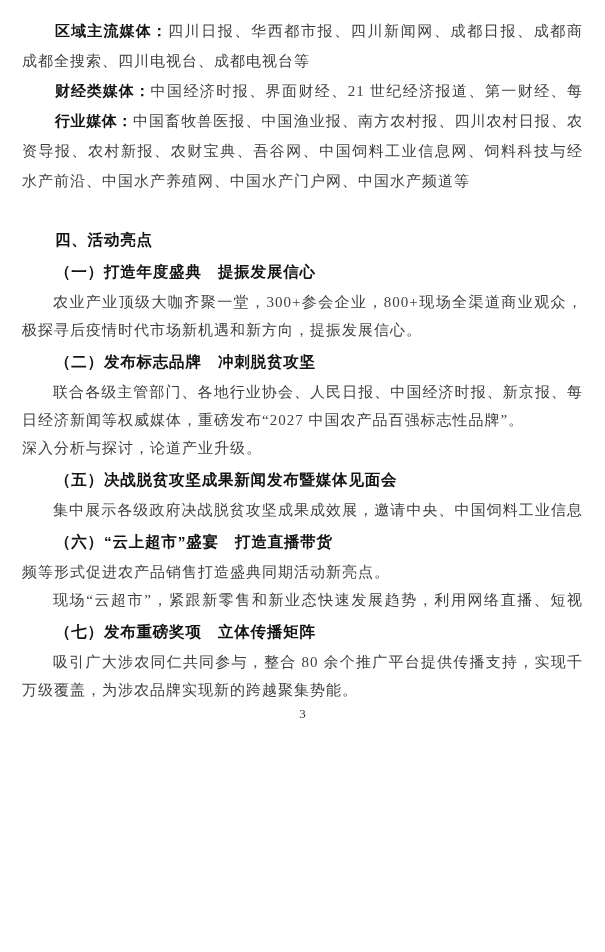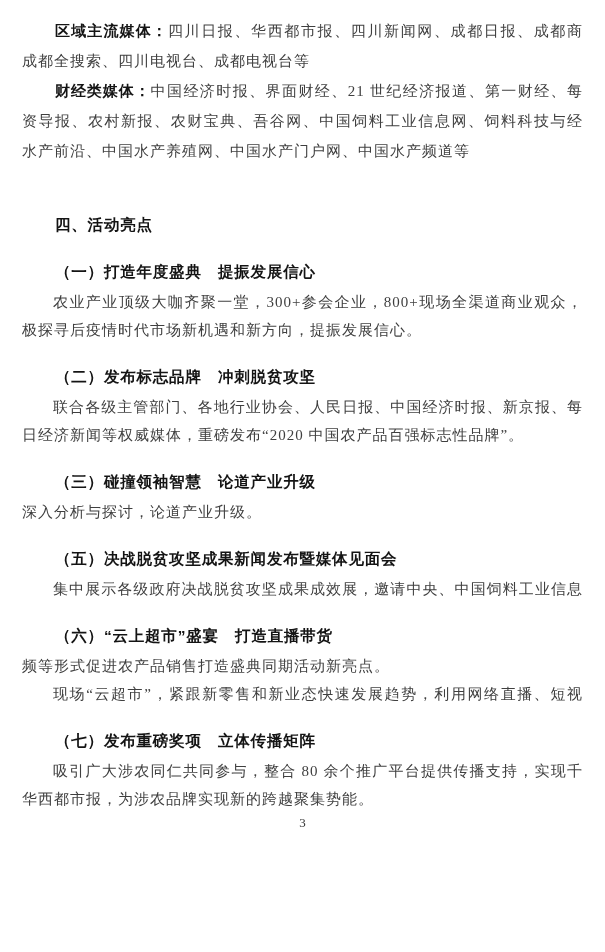--- a/index.html
+++ b/index.html
@@ -44,21 +44,21 @@
   .gap { height: 26px; }
   
   .sec, .hl {
     font-family: "Liberation Sans", "DejaVu Sans", sans-serif;
     font-weight: bold;
     color: #141414;
     font-size: 15.5px;
     letter-spacing: 0.8px;
     line-height: 28px;
     height: 28px;
-    margin: 19px 0 2px 0;
+    margin: 4px 0 2px 0;
     padding-left: 33px;
     overflow: hidden;
     white-space: nowrap;
   }
   .pageno {
     margin-top: 2px;
     text-align: center;
     font-size: 13px;
     letter-spacing: 0;
     color: #333333;
@@ -68,48 +68,48 @@
 <body>
 
 <div class="page">
 
   <section>
     <div class="bline m30 fill ind"><b class="lbl">区域主流媒体：</b><span>四川日报、华西都市报、四川新闻网、成都日报、成都商报、</span></div>
     <div class="bline m30">成都全搜索、四川电视台、成都电视台等</div>
 
     <div class="bline m30 fill ind"><b class="lbl">财经类媒体：</b><span>中国经济时报、界面财经、21 世纪经济报道、第一财经、每日</span></div>
 
+    <div class="bline m30 fill ind"><b class="lbl">行业媒体：</b><span>中国畜牧兽医报、中国渔业报、南方农村报、四川农村日报、农</span></div>
     <div class="bline m30 fill">资导报、农村新报、农财宝典、吾谷网、中国饲料工业信息网、饲料科技与经济、</div>
     <div class="bline m30">水产前沿、中国水产养殖网、中国水产门户网、中国水产频道等</div>
   </section>
 
   <div class="gap"></div>
 
   <section>
     <div class="sec">四、活动亮点</div>
 
     <div class="hl">（一）打造年度盛典　提振发展信心</div>
     <div class="bline fill ind2">农业产业顶级大咖齐聚一堂，300+参会企业，800+现场全渠道商业观众，积</div>
     <div class="bline">极探寻后疫情时代市场新机遇和新方向，提振发展信心。</div>
 
     <div class="hl">（二）发布标志品牌　冲刺脱贫攻坚</div>
     <div class="bline fill ind2">联合各级主管部门、各地行业协会、人民日报、中国经济时报、新京报、每</div>
-    <div class="bline">日经济新闻等权威媒体，重磅发布“2020 中国农产品百强标志性品牌”。</div>
+    <div class="bline">日经济新闻等权威媒体，重磅发布“2027 中国农产品百强标志性品牌”。</div>
 
-    <div class="hl">（三）碰撞领袖智慧　论道产业升级</div>
     <div class="bline">深入分析与探讨，论道产业升级。</div>
 
 
     <div class="hl">（五）决战脱贫攻坚成果新闻发布暨媒体见面会</div>
     <div class="bline fill ind2">集中展示各级政府决战脱贫攻坚成果成效展，邀请中央、中国饲料工业信息网</div>
 
     <div class="hl">（六）“云上超市”盛宴　打造直播带货</div>
     <div class="bline">频等形式促进农产品销售打造盛典同期活动新亮点。</div>
     <div class="bline fill ind2">现场“云超市”，紧跟新零售和新业态快速发展趋势，利用网络直播、短视</div>
 
     <div class="hl">（七）发布重磅奖项　立体传播矩阵</div>
     <div class="bline fill ind2">吸引广大涉农同仁共同参与，整合 80 余个推广平台提供传播支持，实现千</div>
-    <div class="bline">华西都市报，为涉农品牌实现新的跨越聚集势能。</div>
+    <div class="bline">万级覆盖，为涉农品牌实现新的跨越聚集势能。</div>
   </section>
 
   <div class="pageno">3</div>
 
 </div>
 
 </body></html>

